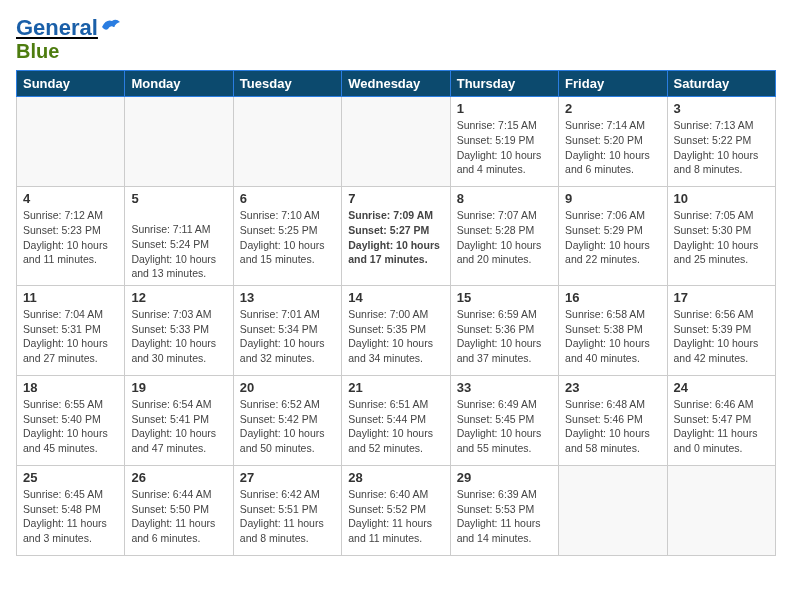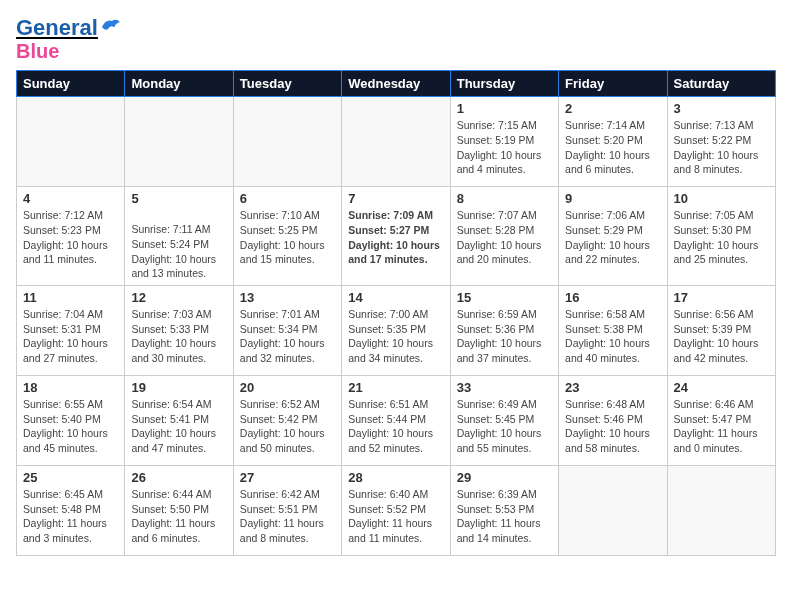--- a/index.html
+++ b/index.html
@@ -42,21 +42,21 @@
     .location-title {
       font-size: 16px;
       color: #555;
     }
     .calendar-table {
       width: 100%;
       border-collapse: collapse;
       table-layout: fixed;
     }
     .calendar-table th {
-      background-color: #0f172a;
+      background-color: #0c4a6e;
       color: #fff;
       text-align: left;
       padding: 5px 6px;
       font-size: 13px;
       font-weight: bold;
       border: 1px solid #2a7de1;
     }
     .calendar-table td {
       vertical-align: top;
       border: 1px solid #ccc;
@@ -86,21 +86,21 @@
   <div class="logo">
     <div style="display:flex;align-items:center;text-decoration:underline;">
       <span class="logo-text">
         <span>General</span>
       </span>
       <svg width="22" height="18" viewBox="0 0 22 18" style="margin-left:2px;margin-top:-4px;">
         <path d="M2,10 Q6,2 12,4 Q16,1 20,5 Q16,6 14,10 Q10,8 8,12 Q5,14 2,10Z" fill="#2a7de1"></path>
         <path d="M12,4 Q14,7 14,10" fill="none" stroke="#2a7de1" stroke-width="1"></path>
       </svg>
     </div>
-    <span class="logo-text" style="color:#ec4899;font-size:20px;">Blue</span>
+    <span class="logo-text" style="color:#4d7c0f;font-size:20px;">Blue</span>
   </div>
   <div class="title-area">
     <div class="month-title"></div>
     <div class="location-title"></div>
   </div>
 </div>
 
 <table class="calendar-table">
   <thead>
     <tr>

